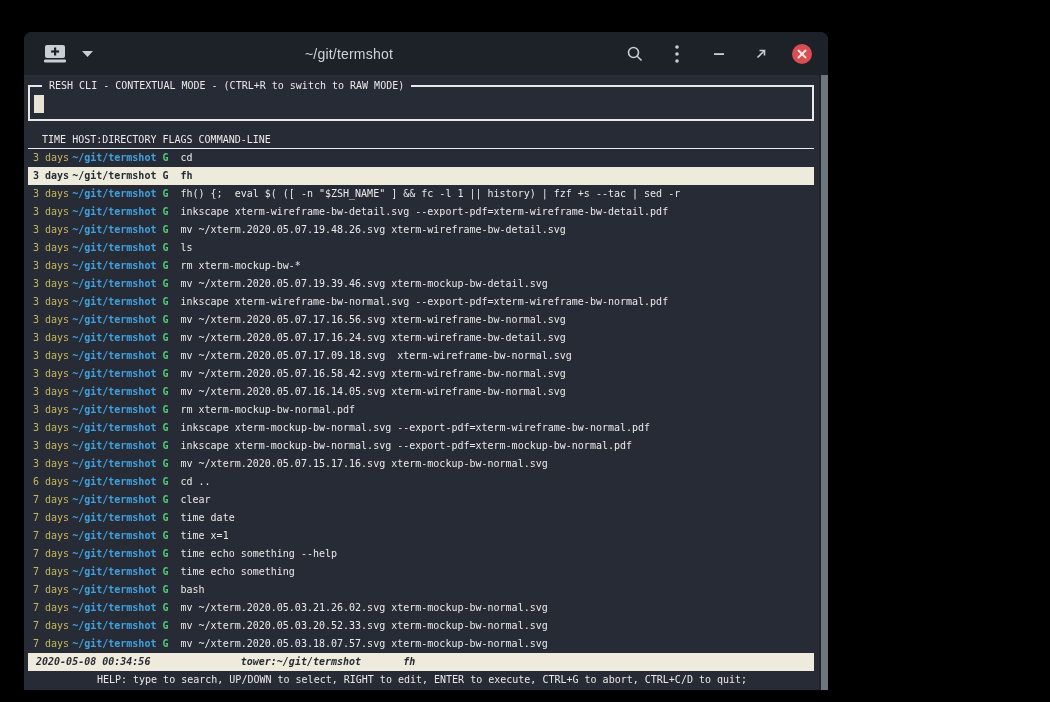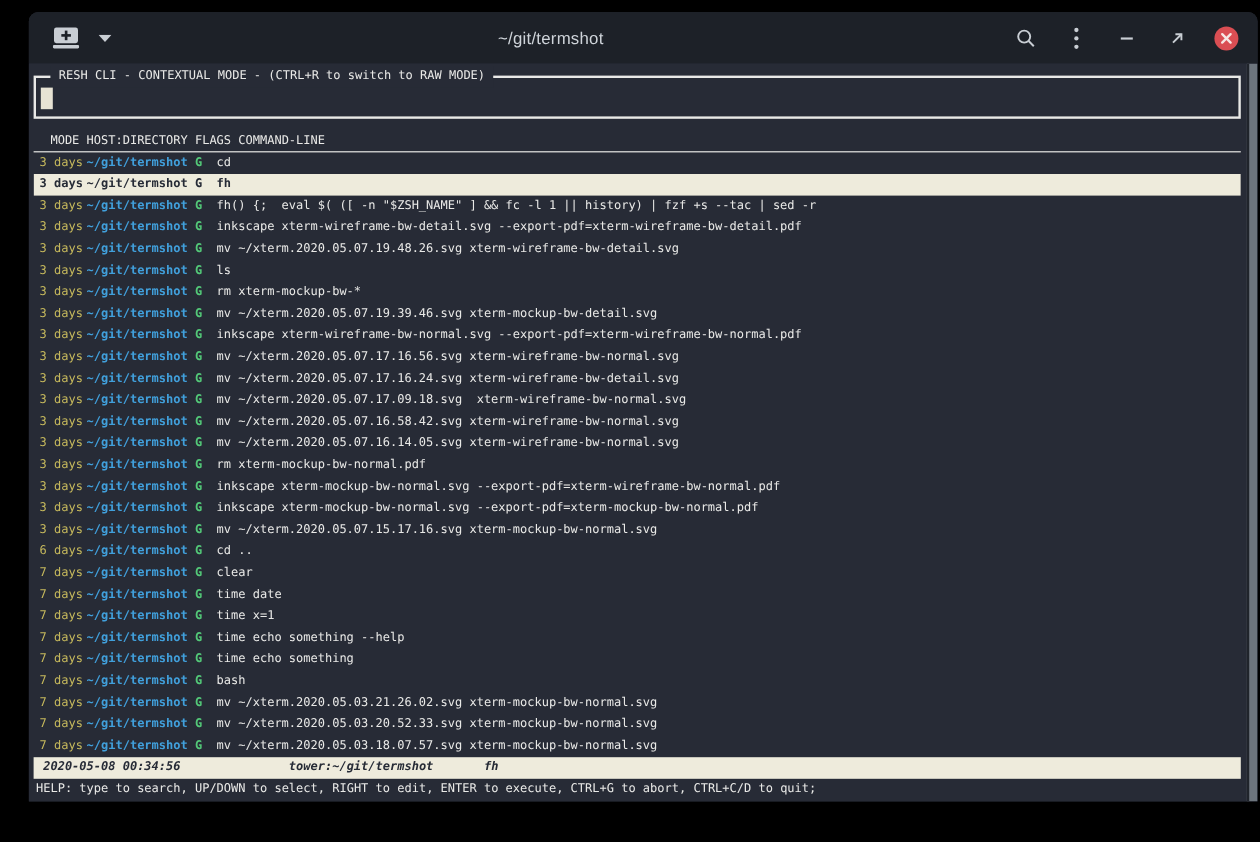--- a/index.html
+++ b/index.html
@@ -1,17 +1,17 @@
 <!DOCTYPE html>
 <html style="--terminal-bg: #272b36; --fg: #e9e9e7; --time: #c5b85c; --host: #41a0dc; --flag: #53c878; --selection-bg: #eeebdc; --selection-fg: #262b36; --titlebar-bg: #1d2128; --titlebar-fg: #cfd4da; --close-bg: #da4e53; --scrollbar: #6d757d;"><head>
 <meta charset="utf-8">
 <style>
   html,body{margin:0;padding:0;background:#000;width:1050px;height:702px;overflow:hidden;}
   .frame{position:relative;width:1050px;height:702px;background:#000;}
-  .window{position:absolute;left:24px;top:10px;width:1024px;height:658px;
+  .window{position:absolute;left:24px;top:32px;width:804px;height:658px;
           border-radius:8px 8px 0 0;overflow:hidden;background:var(--terminal-bg,#272b36);}
 
   
   .titlebar{height:43px;background:var(--titlebar-bg,#1d2128);display:flex;align-items:center;
             font-family:"Liberation Sans",sans-serif;color:var(--titlebar-fg,#cfd4da);}
   .tb-left{display:flex;align-items:center;padding-left:20px;gap:14px;}
   .tb-title{flex:1;text-align:center;font-size:14px;letter-spacing:.2px;color:var(--titlebar-fg,#cfd4da);}
   .tb-right{display:flex;align-items:center;padding-right:16px;}
   .tb-btn{background:none;border:none;padding:0;margin-left:20px;width:22px;height:22px;
           display:flex;align-items:center;justify-content:center;cursor:pointer;}
@@ -42,21 +42,21 @@
   .row.selected{background:var(--selection-bg,#eeebdc);}
   .row.selected span{color:var(--selection-fg,#262b36) !important;font-weight:700;}
 
   .statusbar{position:absolute;left:4px;right:14px;top:578px;height:18px;
              background:var(--selection-bg,#eeebdc);color:var(--selection-fg,#262b36);
              font-weight:700;padding-left:2px;overflow:hidden;font-style:italic;}
   .st-time{margin-left:1ch;}
   .st-loc{margin-left:15ch;}
   .st-cmd{margin-left:7ch;}
 
-  .helpline{position:absolute;left:4px;right:14px;top:596px;height:18px;padding-left:2px;overflow:hidden;}
+  .helpline{position:absolute;left:4px;right:14px;top:596px;height:18px;padding-left:2px;overflow:hidden;text-align:center;}
 
   .scrollbar{position:absolute;right:0;top:0;bottom:0;width:7px;background:#6d757d;
              border-left:2px solid #20242b;}
 </style>
 </head>
 <body>
 
 <div class="frame">
   <div class="window">
 
@@ -128,21 +128,21 @@
     </div>
 
     <div class="terminal">
 
       <div class="resh-box">
         <span class="resh-box-title">RESH CLI - CONTEXTUAL MODE - (CTRL+R to switch to RAW MODE)</span>
         <span class="cursor"></span>
         <span></span>
       </div>
 
-      <div class="thead">  MODE HOST:DIRECTORY FLAGS COMMAND-LINE</div>
+      <div class="thead">  TIME HOST:DIRECTORY FLAGS COMMAND-LINE</div>
 
       <div class="rows" id="rows"><div class="row"><span class="c-time">3 days</span><span class="c-host">~/git/termshot</span><span class="c-flag">G</span><span class="c-cmd">cd</span></div><div class="row selected"><span class="c-time">3 days</span><span class="c-host">~/git/termshot</span><span class="c-flag">G</span><span class="c-cmd">fh</span></div><div class="row"><span class="c-time">3 days</span><span class="c-host">~/git/termshot</span><span class="c-flag">G</span><span class="c-cmd">fh() {;  eval $( ([ -n "$ZSH_NAME" ] &amp;&amp; fc -l 1 || history) | fzf +s --tac | sed -r</span></div><div class="row"><span class="c-time">3 days</span><span class="c-host">~/git/termshot</span><span class="c-flag">G</span><span class="c-cmd">inkscape xterm-wireframe-bw-detail.svg --export-pdf=xterm-wireframe-bw-detail.pdf</span></div><div class="row"><span class="c-time">3 days</span><span class="c-host">~/git/termshot</span><span class="c-flag">G</span><span class="c-cmd">mv ~/xterm.2020.05.07.19.48.26.svg xterm-wireframe-bw-detail.svg</span></div><div class="row"><span class="c-time">3 days</span><span class="c-host">~/git/termshot</span><span class="c-flag">G</span><span class="c-cmd">ls</span></div><div class="row"><span class="c-time">3 days</span><span class="c-host">~/git/termshot</span><span class="c-flag">G</span><span class="c-cmd">rm xterm-mockup-bw-*</span></div><div class="row"><span class="c-time">3 days</span><span class="c-host">~/git/termshot</span><span class="c-flag">G</span><span class="c-cmd">mv ~/xterm.2020.05.07.19.39.46.svg xterm-mockup-bw-detail.svg</span></div><div class="row"><span class="c-time">3 days</span><span class="c-host">~/git/termshot</span><span class="c-flag">G</span><span class="c-cmd">inkscape xterm-wireframe-bw-normal.svg --export-pdf=xterm-wireframe-bw-normal.pdf</span></div><div class="row"><span class="c-time">3 days</span><span class="c-host">~/git/termshot</span><span class="c-flag">G</span><span class="c-cmd">mv ~/xterm.2020.05.07.17.16.56.svg xterm-wireframe-bw-normal.svg</span></div><div class="row"><span class="c-time">3 days</span><span class="c-host">~/git/termshot</span><span class="c-flag">G</span><span class="c-cmd">mv ~/xterm.2020.05.07.17.16.24.svg xterm-wireframe-bw-detail.svg</span></div><div class="row"><span class="c-time">3 days</span><span class="c-host">~/git/termshot</span><span class="c-flag">G</span><span class="c-cmd">mv ~/xterm.2020.05.07.17.09.18.svg  xterm-wireframe-bw-normal.svg</span></div><div class="row"><span class="c-time">3 days</span><span class="c-host">~/git/termshot</span><span class="c-flag">G</span><span class="c-cmd">mv ~/xterm.2020.05.07.16.58.42.svg xterm-wireframe-bw-normal.svg</span></div><div class="row"><span class="c-time">3 days</span><span class="c-host">~/git/termshot</span><span class="c-flag">G</span><span class="c-cmd">mv ~/xterm.2020.05.07.16.14.05.svg xterm-wireframe-bw-normal.svg</span></div><div class="row"><span class="c-time">3 days</span><span class="c-host">~/git/termshot</span><span class="c-flag">G</span><span class="c-cmd">rm xterm-mockup-bw-normal.pdf</span></div><div class="row"><span class="c-time">3 days</span><span class="c-host">~/git/termshot</span><span class="c-flag">G</span><span class="c-cmd">inkscape xterm-mockup-bw-normal.svg --export-pdf=xterm-wireframe-bw-normal.pdf</span></div><div class="row"><span class="c-time">3 days</span><span class="c-host">~/git/termshot</span><span class="c-flag">G</span><span class="c-cmd">inkscape xterm-mockup-bw-normal.svg --export-pdf=xterm-mockup-bw-normal.pdf</span></div><div class="row"><span class="c-time">3 days</span><span class="c-host">~/git/termshot</span><span class="c-flag">G</span><span class="c-cmd">mv ~/xterm.2020.05.07.15.17.16.svg xterm-mockup-bw-normal.svg</span></div><div class="row"><span class="c-time">6 days</span><span class="c-host">~/git/termshot</span><span class="c-flag">G</span><span class="c-cmd">cd ..</span></div><div class="row"><span class="c-time">7 days</span><span class="c-host">~/git/termshot</span><span class="c-flag">G</span><span class="c-cmd">clear</span></div><div class="row"><span class="c-time">7 days</span><span class="c-host">~/git/termshot</span><span class="c-flag">G</span><span class="c-cmd">time date</span></div><div class="row"><span class="c-time">7 days</span><span class="c-host">~/git/termshot</span><span class="c-flag">G</span><span class="c-cmd">time x=1</span></div><div class="row"><span class="c-time">7 days</span><span class="c-host">~/git/termshot</span><span class="c-flag">G</span><span class="c-cmd">time echo something --help</span></div><div class="row"><span class="c-time">7 days</span><span class="c-host">~/git/termshot</span><span class="c-flag">G</span><span class="c-cmd">time echo something</span></div><div class="row"><span class="c-time">7 days</span><span class="c-host">~/git/termshot</span><span class="c-flag">G</span><span class="c-cmd">bash</span></div><div class="row"><span class="c-time">7 days</span><span class="c-host">~/git/termshot</span><span class="c-flag">G</span><span class="c-cmd">mv ~/xterm.2020.05.03.21.26.02.svg xterm-mockup-bw-normal.svg</span></div><div class="row"><span class="c-time">7 days</span><span class="c-host">~/git/termshot</span><span class="c-flag">G</span><span class="c-cmd">mv ~/xterm.2020.05.03.20.52.33.svg xterm-mockup-bw-normal.svg</span></div><div class="row"><span class="c-time">7 days</span><span class="c-host">~/git/termshot</span><span class="c-flag">G</span><span class="c-cmd">mv ~/xterm.2020.05.03.18.07.57.svg xterm-mockup-bw-normal.svg</span></div></div>
 
       <div class="statusbar"><span class="st-time">2020-05-08 00:34:56</span><span class="st-loc">tower:~/git/termshot</span><span class="st-cmd">fh</span></div>
 
       <div class="helpline">HELP: type to search, UP/DOWN to select, RIGHT to edit, ENTER to execute, CTRL+G to abort, CTRL+C/D to quit;</div>
 
       <div class="scrollbar"></div>
     </div>
   </div>

